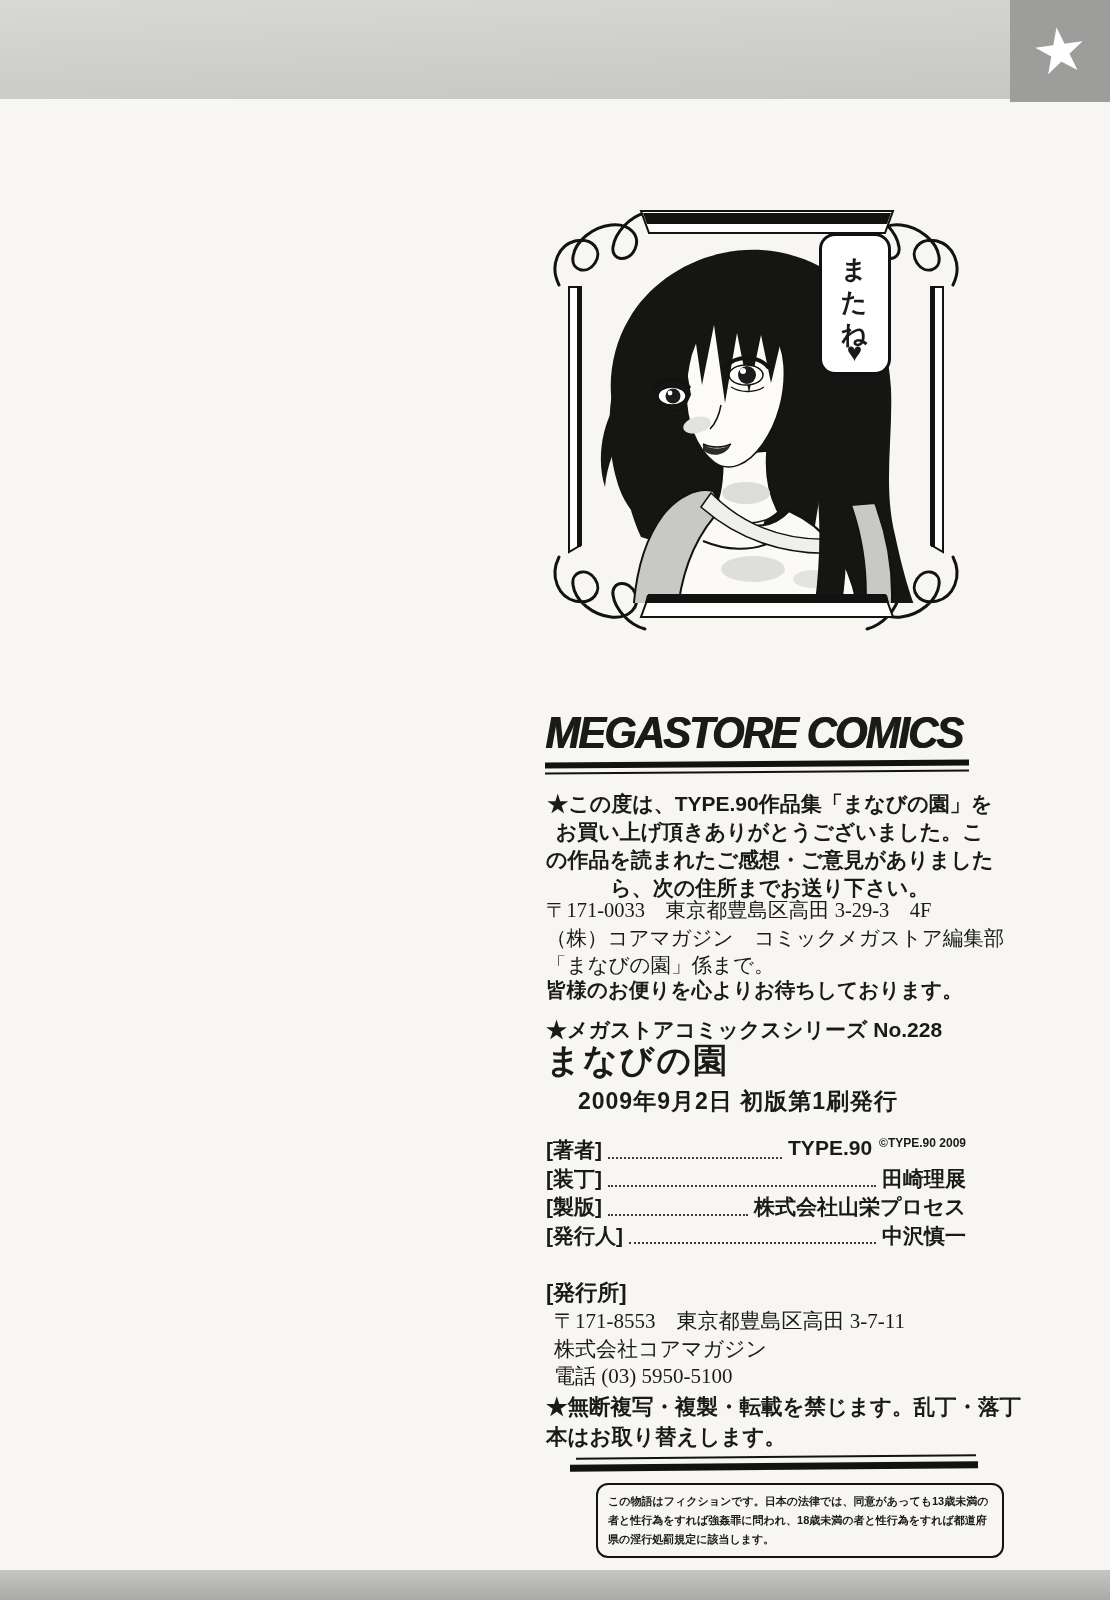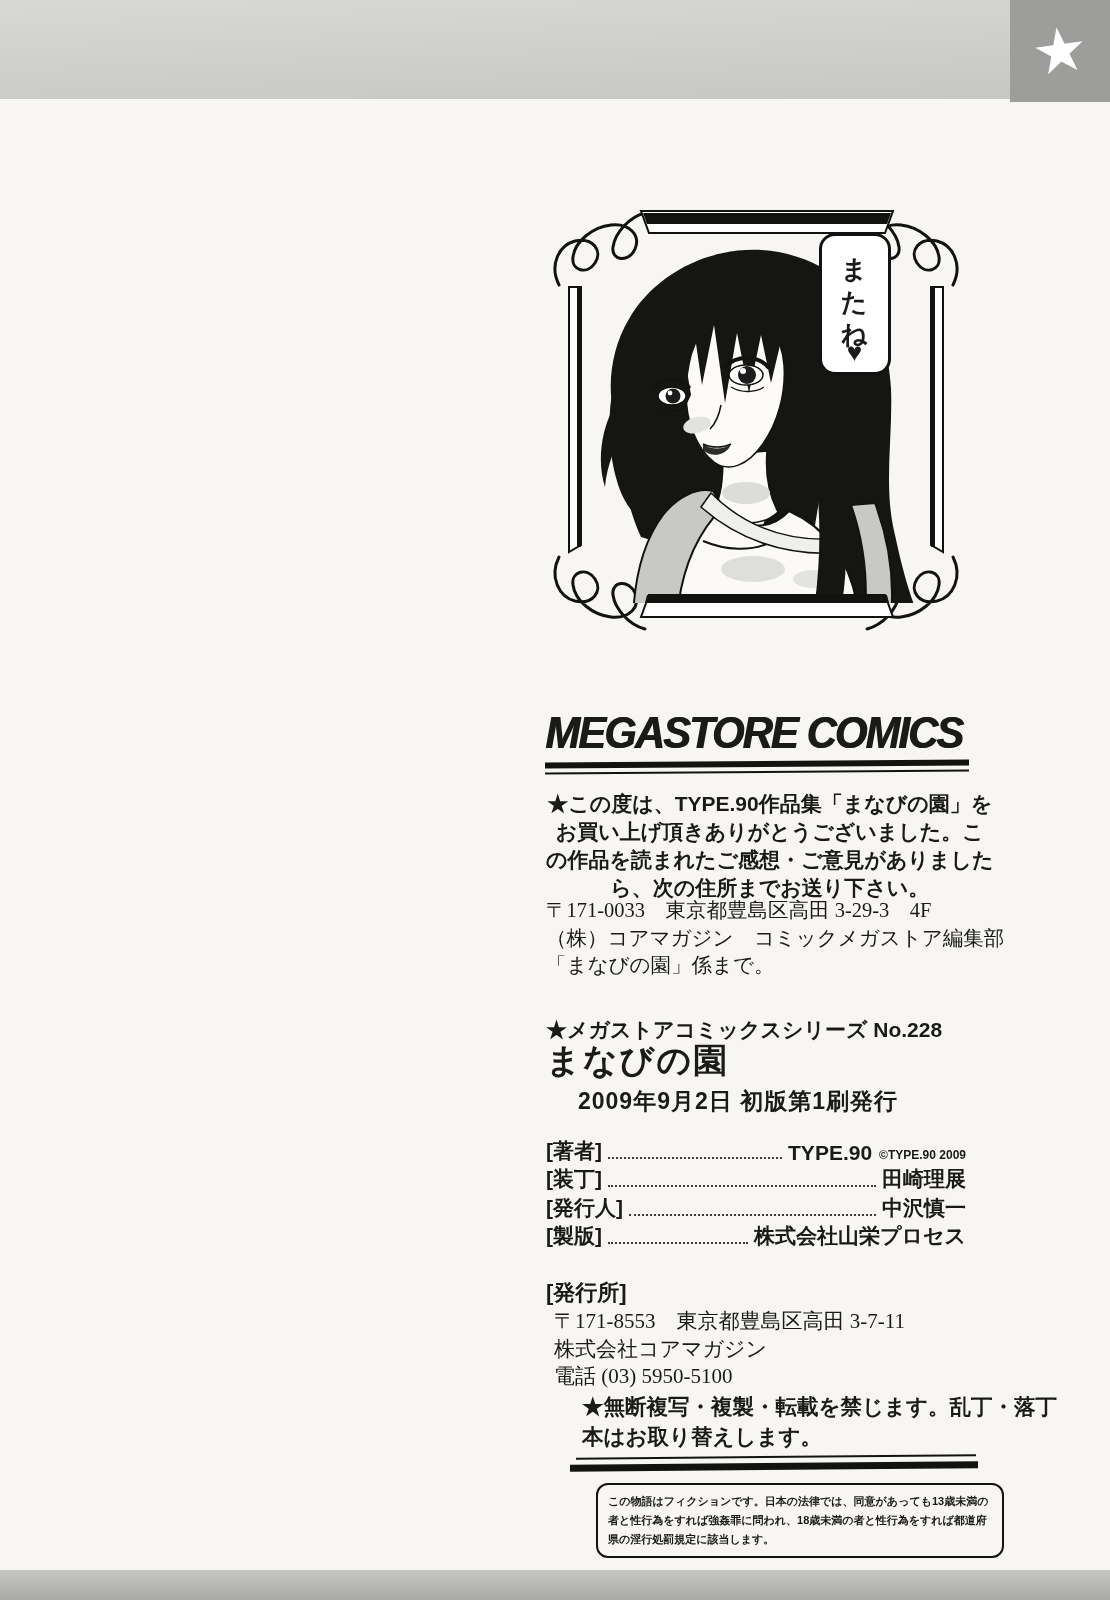--- a/index.html
+++ b/index.html
@@ -32,31 +32,31 @@
   .intro{position:absolute;left:546px;top:790px;font-size:21px;line-height:28px;font-weight:600;text-align:center;}
   .addr{position:absolute;left:546px;top:897px;font-size:20.5px;line-height:27px;}
   .serif{font-family:"Liberation Serif",serif;font-weight:400;}
   .note{position:absolute;left:546px;top:976px;font-size:20.5px;font-weight:600;}
 
   .series-line{position:absolute;left:546px;top:1016px;font-size:21px;font-weight:700;white-space:nowrap;}
   .book-title{position:absolute;left:546px;top:1038px;font-size:34px;font-weight:700;letter-spacing:2px;white-space:nowrap;}
   .date-line{position:absolute;left:546px;top:1086px;font-size:23px;font-weight:600;letter-spacing:1px;white-space:nowrap;margin-left:32px;}
 
   .credits{position:absolute;left:546px;top:1136px;width:420px;}
-  .credit-row{display:flex;align-items:flex-end;height:28.5px;font-size:21px;}
+  .credit-row{display:flex;height:28.5px;font-size:21px;}
   .c-label{font-weight:700;white-space:nowrap;}
   .c-leader{flex:1;border-bottom:2px dotted #3a3a38;margin:0 6px 6px 6px;}
   .c-value{white-space:nowrap;font-weight:600;}
   .c-extra{font-size:12px;font-weight:700;margin-left:7px;padding-bottom:3px;white-space:nowrap;}
 
   .publisher{position:absolute;left:546px;top:1278px;}
   .p-label{font-size:22px;font-weight:700;}
   .p-line{font-family:"Liberation Serif",serif;font-size:21px;line-height:27.5px;margin-left:8px;white-space:nowrap;}
 
-  .notice{position:absolute;left:546px;top:1392px;font-size:21.5px;font-weight:600;line-height:30px;margin-left:36px;}
+  .notice{position:absolute;left:546px;top:1392px;font-size:21.5px;font-weight:600;line-height:30px;}
 
   .rule-thin-b{position:absolute;left:576px;top:1456px;width:400px;height:2px;background:#121210;transform:rotate(-0.5deg);}
   .rule-thick-b{position:absolute;left:570px;top:1463px;width:408px;height:7px;background:#121210;transform:rotate(-0.5deg);}
 
   .disclaimer{position:absolute;left:596px;top:1483px;width:408px;box-sizing:border-box;
               border:2.5px solid #121210;border-radius:12px;padding:7px 10px;
               font-size:11px;line-height:19px;font-weight:700;}
 
   .bottom-band{position:absolute;left:0;top:1570px;width:1110px;height:30px;
                background:linear-gradient(180deg,#c6c6c4,#a9a9a7);}
@@ -166,46 +166,47 @@
     <div class="jp-line">お買い上げ頂きありがとうございました。こ</div>
     <div class="jp-line">の作品を読まれたご感想・ご意見がありました</div>
     <div class="jp-line">ら、次の住所までお送り下さい。</div>
   </div>
 
   <div class="addr">
     <div class="jp-line serif">〒171-0033　東京都豊島区高田 3-29-3　4F</div>
     <div class="jp-line">（株）コアマガジン　コミックメガストア編集部</div>
     <div class="jp-line">「まなびの園」係まで。</div>
   </div>
+  <div class="note jp-line">皆様のお便りを心よりお待ちしております。</div>
 
   <div class="series-line">★メガストアコミックスシリーズ No.228</div>
   <div class="book-title">まなびの園</div>
   <div class="date-line">2009年9月2日 初版第1刷発行</div>
 
   <div class="credits">
     <div class="credit-row">
       <span class="c-label">[著者]</span>
       <span class="c-leader"></span>
       <span class="c-value">TYPE.90</span>
       <span class="c-extra">©TYPE.90 2009</span>
     </div>
     <div class="credit-row">
       <span class="c-label">[装丁]</span>
       <span class="c-leader"></span>
       <span class="c-value">田崎理展</span>
     </div>
     <div class="credit-row">
+      <span class="c-label">[製版]</span>
+      <span class="c-leader"></span>
+      <span class="c-value">株式会社山栄プロセス</span>
+    </div>
+    <div class="credit-row">
       <span class="c-label">[発行人]</span>
       <span class="c-leader"></span>
       <span class="c-value">中沢慎一</span>
-    </div>
-    <div class="credit-row">
-      <span class="c-label">[製版]</span>
-      <span class="c-leader"></span>
-      <span class="c-value">株式会社山栄プロセス</span>
     </div>
   </div>
 
   <div class="publisher">
     <div class="p-label">[発行所]</div>
     <div class="p-line">〒171-8553　東京都豊島区高田 3-7-11</div>
     <div class="p-line">株式会社コアマガジン</div>
     <div class="p-line">電話 (03) 5950-5100</div>
   </div>
 

